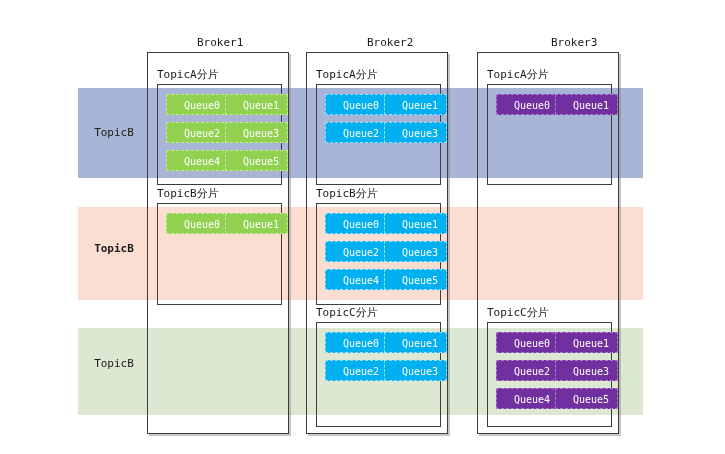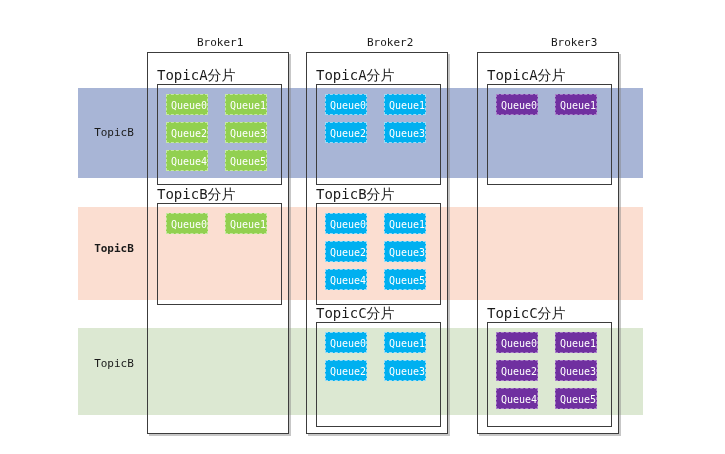--- a/index.html
+++ b/index.html
@@ -26,26 +26,26 @@
     position:absolute;top:36px;height:14px;
     font-size:11px;color:#1a1a1a;line-height:14px;margin-left:39px;
   }
   .shard-box{
     position:absolute;width:123px;
     border:1px solid #3c3c3c;
     background:transparent;
   }
   .shard-label{
     position:absolute;height:14px;
-    font-size:14px;color:#1a1a1a;line-height:14px;white-space:nowrap;
+    font-size:11px;color:#1a1a1a;line-height:14px;white-space:nowrap;
   }
   .queue{
-    position:absolute;width:42px;height:21px;
-    font-size:10px;color:#ffffff;text-align:right;line-height:21px;
-    box-sizing:border-box;border:1px dashed rgba(255,255,255,0.55);
+    position:absolute;width:63px;height:21px;
+    font-size:10px;color:#ffffff;text-align:left;line-height:21px;
+    box-sizing:border-box;border:1px dashed rgba(255,255,255,0.55);padding-left:17px;
   }
   .watermark{
     position:absolute;right:3px;bottom:1px;
     font-size:16px;color:#bcbcbc;
     text-shadow:1px 1px 0 #ffffff;
     font-family:"DejaVu Sans","Liberation Sans",sans-serif;
     white-space:nowrap;
   }
 </style>
 </head>

